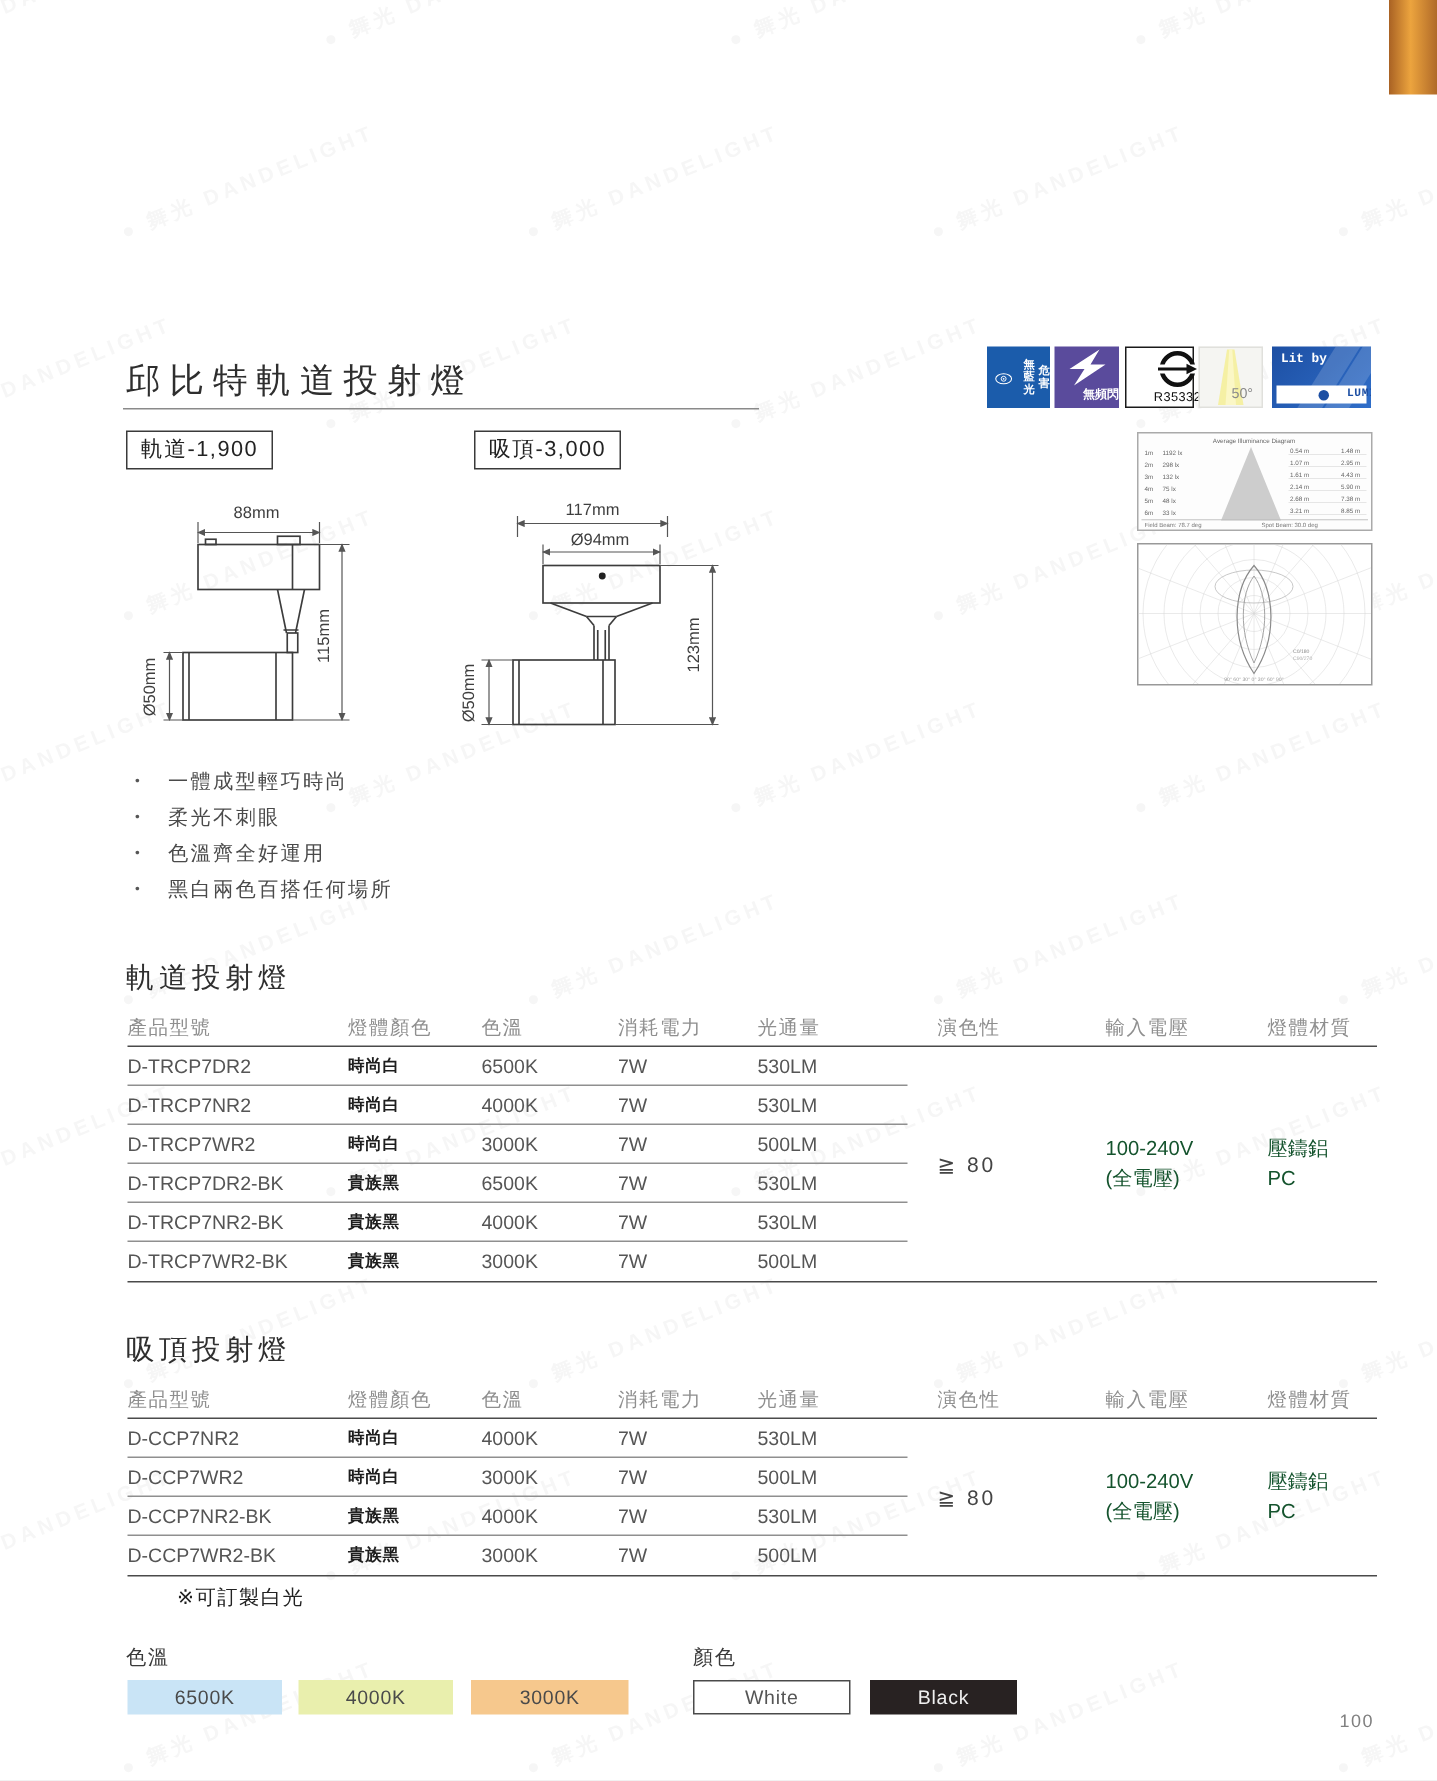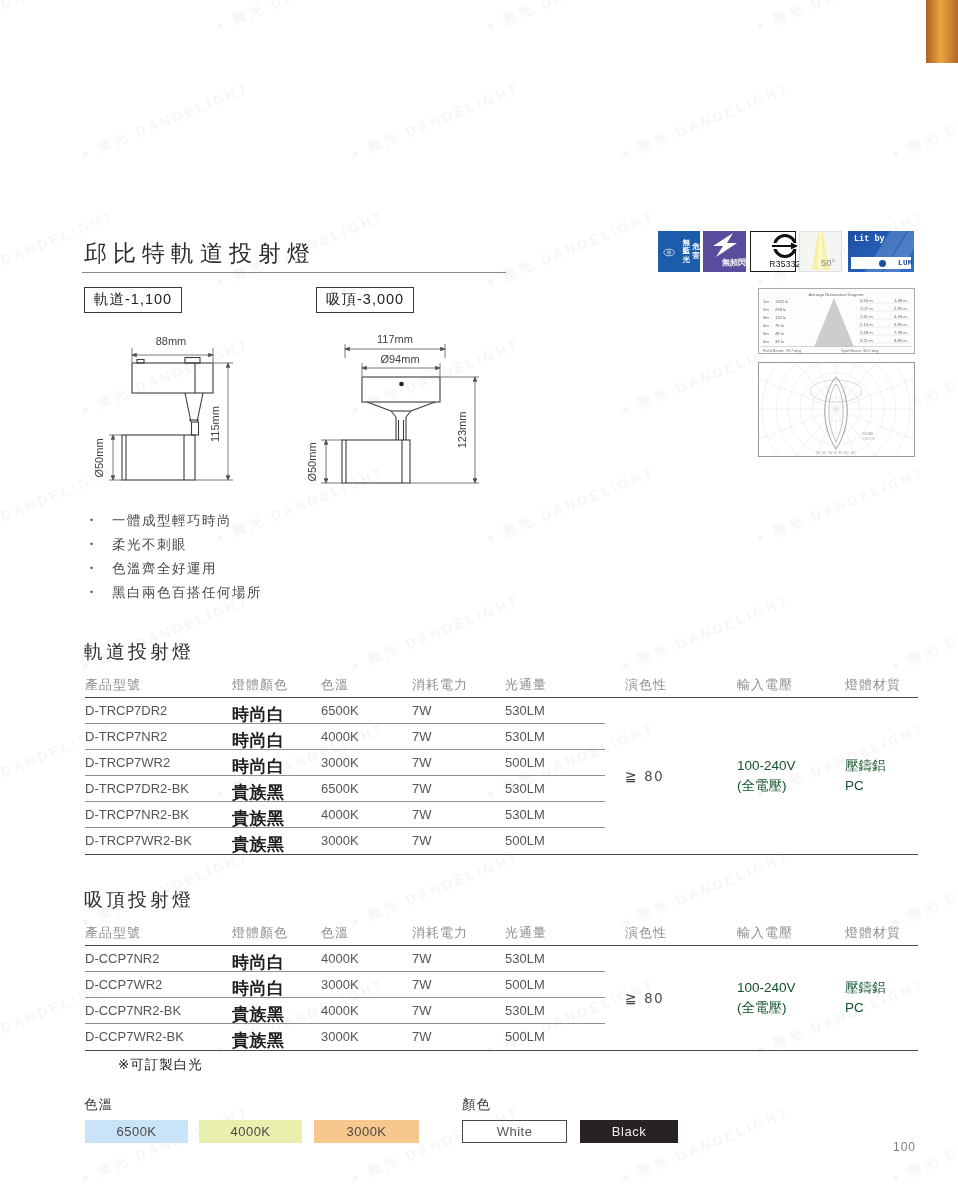--- a/index.html
+++ b/index.html
@@ -67,21 +67,21 @@
   .feat .dot{color:#555;font-size:9px;margin-top:3px;width:22px;}
   .feat .ftxt{font-size:13.5px;color:#4a4a4a;letter-spacing:1.5px;}
   
   .section-title{position:absolute;left:84px;font-size:19px;letter-spacing:3px;color:#2f2f2f;}
   .tbl{position:absolute;left:85px;width:833px;}
   .th{position:absolute;top:6px;font-size:13px;color:#8f8f8f;letter-spacing:1px;white-space:nowrap;}
   .headline{position:absolute;top:27px;left:0;width:833px;height:1px;background:#4a4a4a;}
   .tbody{position:absolute;top:28px;left:0;width:833px;}
   .tr{position:relative;height:26px;}
   .td{position:absolute;top:5px;font-size:13px;color:#555;white-space:nowrap;}
-  .td.colname{font-size:17px;font-weight:bold;color:#1e1e1e;letter-spacing:.5px;}
+  .td.colname{font-size:11px;font-weight:bold;color:#1e1e1e;letter-spacing:.5px;}
   .sep{position:absolute;bottom:0;left:0;width:520px;height:1px;background:#8f8f8f;}
   .bottomline{position:absolute;left:0;width:833px;height:1px;background:#4a4a4a;}
   .c1{left:0;}.c2{left:147px;}.c3{left:236px;}.c4{left:327px;}.c5{left:420px;}
   .c6{left:540px;}.c7{left:652px;}.c8{left:760px;}
   .merge{position:absolute;display:flex;flex-direction:column;justify-content:center;}
   .merge .v1{font-size:13.5px;color:#14532d;line-height:20px;white-space:nowrap;}
   .cri{font-size:14px;color:#444;letter-spacing:2px;}
   
   .note{position:absolute;left:84px;top:1056px;font-size:13.5px;font-weight:normal;color:#222;letter-spacing:1px;margin-left:34px;}
   .opt-label{position:absolute;top:1096px;font-size:13.5px;color:#3a3a3a;letter-spacing:1px;}
@@ -141,21 +141,21 @@
       <span class="wm" style="left: 75px; top: 1137px;">● 舞光 DANDELIGHT</span>
       <span class="wm" style="left: 345px; top: 1137px;">● 舞光 DANDELIGHT</span>
       <span class="wm" style="left: 615px; top: 1137px;">● 舞光 DANDELIGHT</span>
       <span class="wm" style="left: 885px; top: 1137px;">● 舞光 DANDELIGHT</span>
     </div>
 
   <div class="orange-strip"></div>
 
   <div class="prod-title">邱比特軌道投射燈</div>
   <div class="title-rule"></div>
-  <div class="price-box price-track">軌道-1,100</div>
+  <div class="price-box price-track">軌道-1,900</div>
   <div class="price-box price-ceiling">吸頂-3,000</div>
 
   <div class="badge badge-blue">
     <svg width="42" height="18" viewBox="0 0 42 18">
       <ellipse cx="21" cy="10" rx="10" ry="6.3" fill="none" stroke="#fff" stroke-width="1.3"></ellipse>
       <circle cx="21" cy="10" r="3.1" fill="none" stroke="#fff" stroke-width="1.2"></circle>
       <circle cx="21" cy="10" r="1.1" fill="#fff"></circle>
     </svg>
     <span class="txt">無藍光</span>
     <span class="txt">危害</span>

